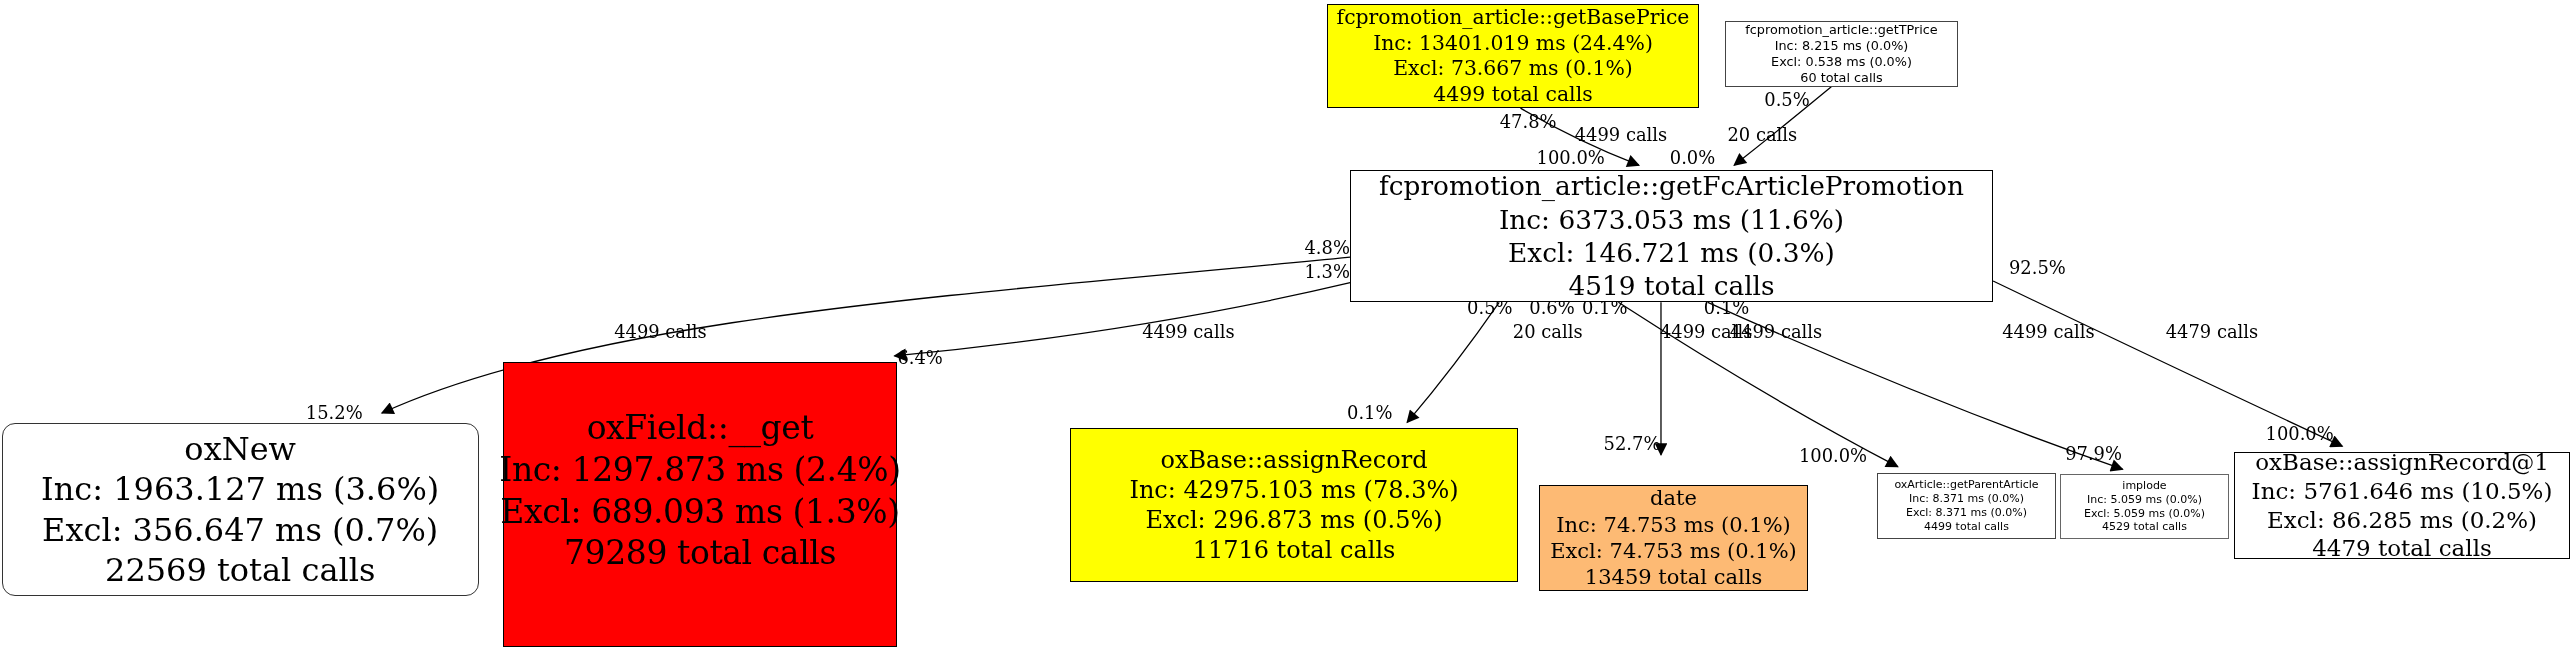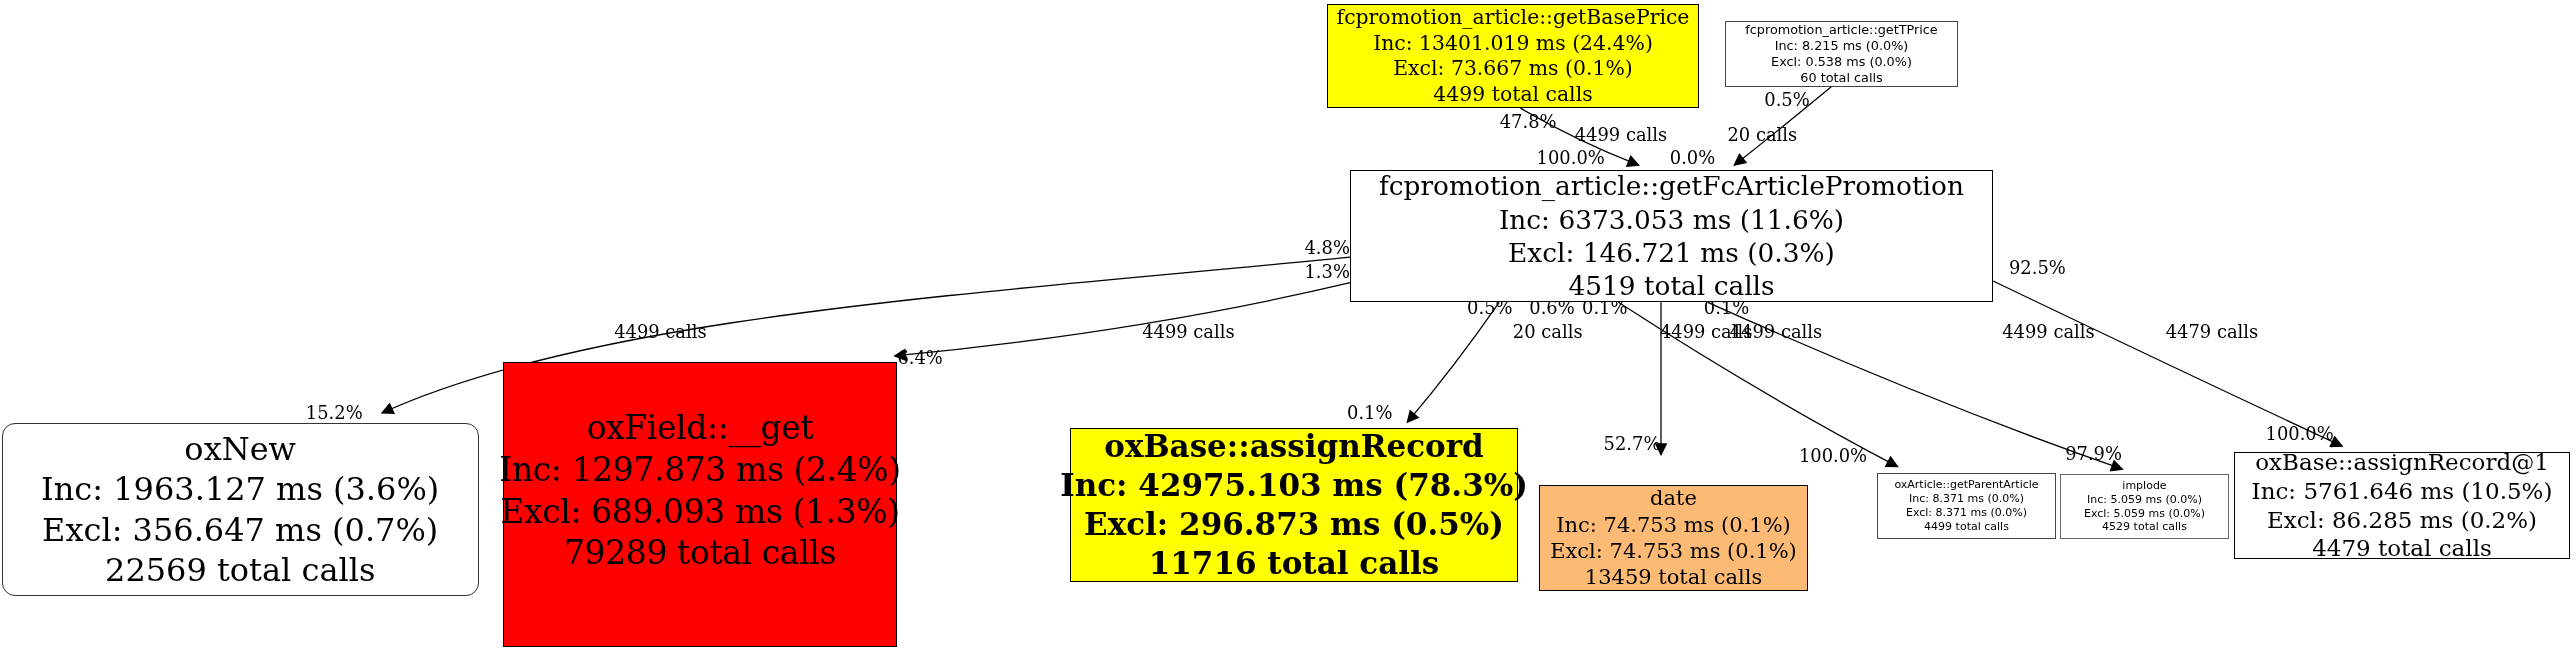--- a/index.html
+++ b/index.html
@@ -133,21 +133,21 @@
     <div>22569 total calls</div>
   </div>
 
   <div class="node" style="left: 503px; top: 362px; width: 394px; height: 285px; font-size: 33px; padding-bottom: 28px; letter-spacing: -0.4px; background: rgb(255, 0, 0);">
     <div>oxField::__get</div>
     <div>Inc: 1297.873 ms (2.4%)</div>
     <div>Excl: 689.093 ms (1.3%)</div>
     <div>79289 total calls</div>
   </div>
 
-  <div class="node" style="left: 1070px; top: 428px; width: 448px; height: 154px; font-size: 31px; border-width: 1.7px; background: rgb(255, 255, 0); font-weight: bold;">
+  <div class="node" style="left: 1070px; top: 428px; width: 448px; height: 154px; font-size: 24px; border-width: 1.7px; background: rgb(255, 255, 0);">
     <div>oxBase::assignRecord</div>
     <div>Inc: 42975.103 ms (78.3%)</div>
     <div>Excl: 296.873 ms (0.5%)</div>
     <div>11716 total calls</div>
   </div>
 
   <div class="node" style="left: 1539px; top: 453px; width: 269px; height: 106px; font-size: 21px; background: #fdba74; margin-top: 32px;">
     <div>date</div>
     <div>Inc: 74.753 ms (0.1%)</div>
     <div>Excl: 74.753 ms (0.1%)</div>

